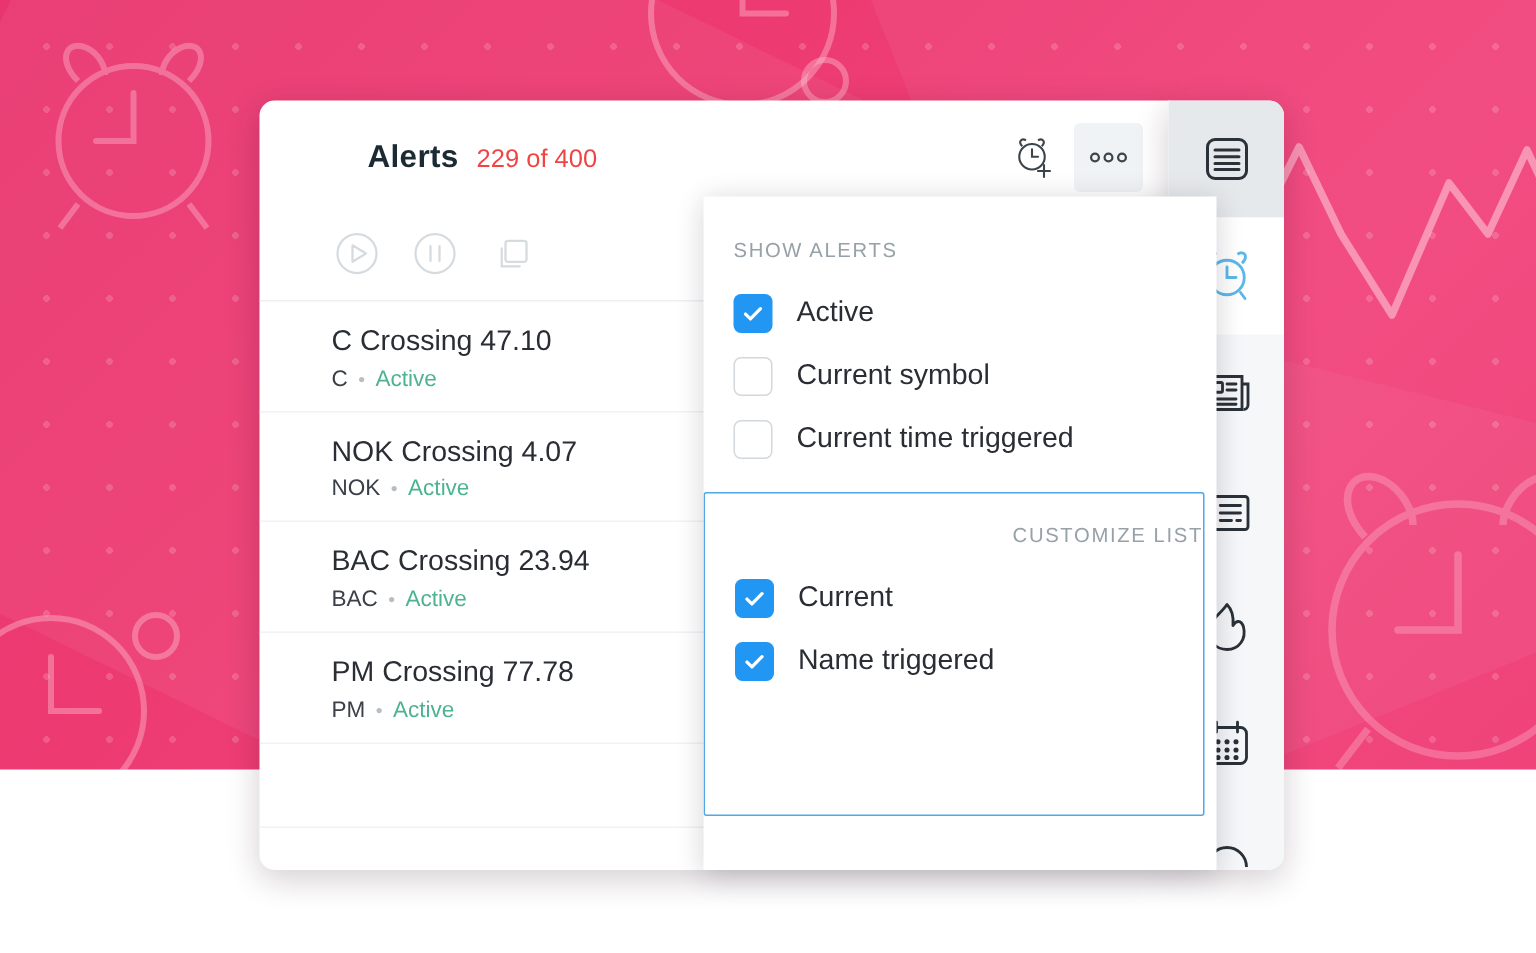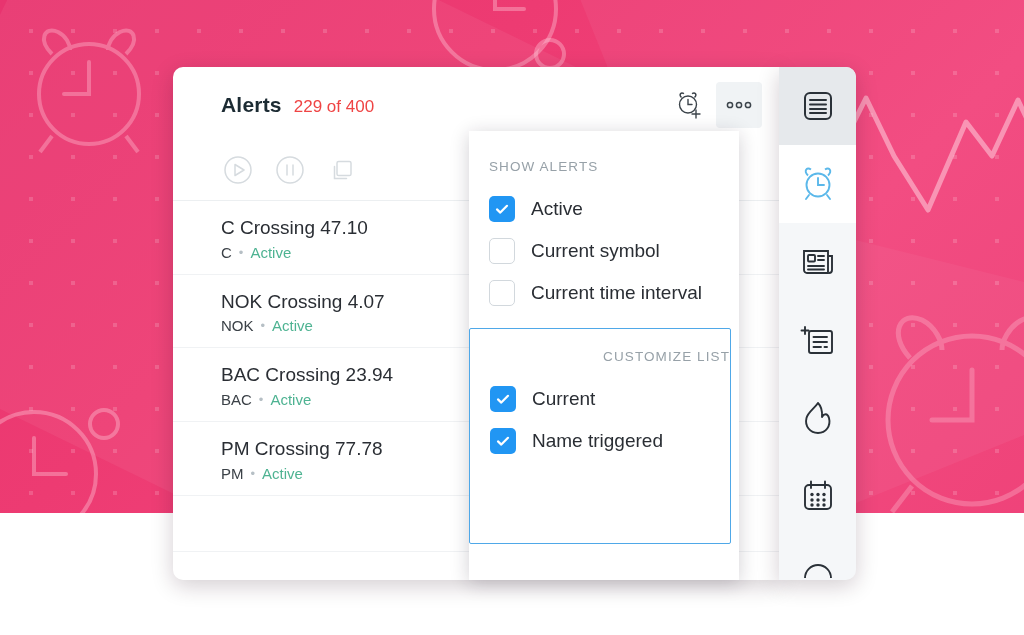--- a/index.html
+++ b/index.html
@@ -64,20 +64,21 @@
     box-shadow: 0 6px 22px rgba(40,10,30,0.20);
     overflow: hidden;
     z-index: 5;
   }
 
   #panel-header {
     height: 76px;
     display: flex;
     align-items: center;
     padding: 0 18px 0 48px;
+    margin-left: 24px;
   }
   #title-group { display: flex; align-items: baseline; gap: 12px; }
   #panel-title {
     font-size: 21px;
     font-weight: bold;
     color: #1c2b33;
     letter-spacing: 0.2px;
   }
   #panel-count {
     font-size: 17px;
@@ -130,21 +131,21 @@
     align-items: center;
     gap: 7px;
   }
   .alert-sep { color: #b6bfc5; font-size: 13px; }
   .alert-status { color: #4eb392; }
 
   
   #dropdown {
     position: absolute;
     left: 469px; top: 131px;
-    width: 270px; height: 449px;
+    width: 342px; height: 449px;
     background: #ffffff;
     box-shadow: 0 3px 18px rgba(30,20,40,0.20);
     z-index: 20;
     overflow: hidden;
   }
   .menu-section-label {
     font-size: 13.5px;
     letter-spacing: 1.1px;
     color: #97a1a8;
     padding: 28px 0 14px 20px;
@@ -375,21 +376,21 @@
       <span class="menu-label">Active</span>
     </div>
 
     <div class="menu-item">
       <span class="cbox off"></span>
       <span class="menu-label">Current symbol</span>
     </div>
 
     <div class="menu-item">
       <span class="cbox off"></span>
-      <span class="menu-label">Current time interval</span>
+      <span class="menu-label">Current time triggered</span>
     </div>
 
     <div id="customize-box">
       <div class="menu-section-label">CUSTOMIZE LIST</div>
 
 
       <div class="menu-item">
         <span class="cbox on">
           <svg width="16" height="16" viewBox="0 0 16 16" fill="none" stroke="#ffffff" stroke-width="2.2" stroke-linecap="round" stroke-linejoin="round">
               <path d="M3 8.4 L6.3 11.6 L13 4.8"></path>

